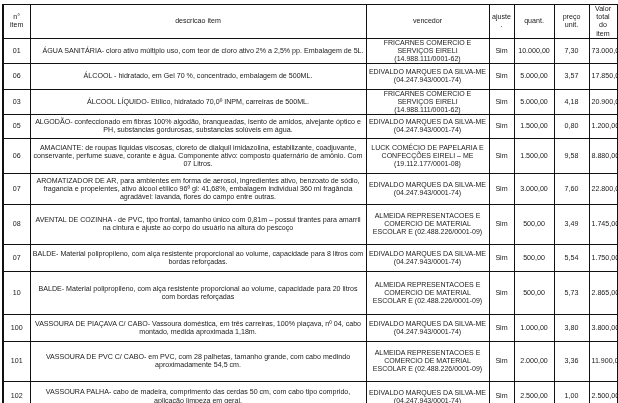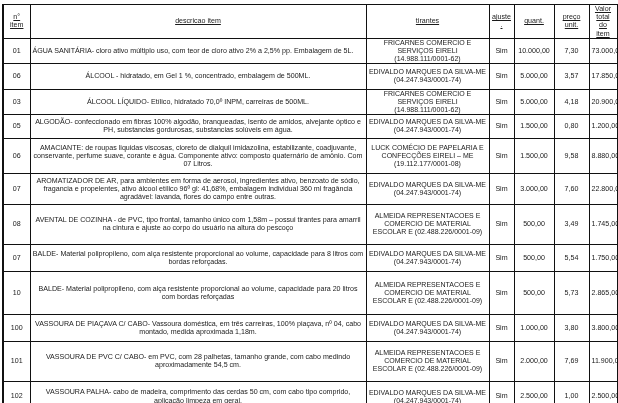--- a/index.html
+++ b/index.html
@@ -3,63 +3,63 @@
 <meta charset="utf-8">
 <style>
   html, body { margin: 0; padding: 0; background: #ffffff; }
   body { width: 618px; height: 403px; overflow: hidden; position: relative;
          font-family: "Liberation Sans", sans-serif; color: #1a1a1a; }
   table.bid { position: absolute; left: 2px; top: 4px; border-collapse: collapse;
               table-layout: fixed; width: 614px; font-size: 7.1px; line-height: 8.2px; }
   table.bid td, table.bid th { border: 1px solid #111; padding: 0 2px; text-align: center;
               vertical-align: middle; font-weight: normal; overflow: hidden; }
   table.bid { border-left: 2px solid #111; border-bottom: 2px solid #111; }
-  th { height: 17px; text-decoration: underline; }
+  th { height: 17px; }
   td.desc { text-align: center; }
-  td.desc.left { text-align: left; }
+  td.desc.left { text-align: right; }
   td.vend { font-size: 7px; line-height: 8px; }
   td.num { white-space: nowrap; }
 </style>
 </head>
 <body>
 
 <table class="bid">
   <colgroup>
     <col style="width:27px">
     <col style="width:336px">
     <col style="width:123px">
     <col style="width:25px">
     <col style="width:40px">
     <col style="width:35px">
     <col style="width:28px">
   </colgroup>
   <thead>
     <tr>
       <th>n° item</th>
       <th>descricao item</th>
-      <th>tirantes</th>
+      <th>vencedor</th>
       <th>ajuste .</th>
       <th>quant.</th>
       <th>preço unit.</th>
       <th>Valor total do item</th>
     </tr>
   </thead>
   <tbody>
     <tr style="height:25px">
       <td>01</td>
       <td class="desc left">ÁGUA SANITÁRIA- cloro ativo múltiplo uso, com teor de cloro ativo 2% a 2,5% pp. Embalagem de 5L.</td>
       <td class="vend">FRICARNES COMERCIO E SERVIÇOS EIRELI (14.988.111/0001-62)</td>
       <td>Sim</td>
       <td class="num">10.000,00</td>
       <td class="num">7,30</td>
       <td class="num">73.000,00</td>
     </tr>
     <tr style="height:26px">
       <td>06</td>
-      <td class="desc">ÁLCOOL - hidratado, em Gel 1 %, concentrado, embalagem de 500ML.</td>
+      <td class="desc">ÁLCOOL - hidratado, em Gel 70 %, concentrado, embalagem de 500ML.</td>
       <td class="vend">EDIVALDO MARQUES DA SILVA-ME (04.247.943/0001-74)</td>
       <td>Sim</td>
       <td class="num">5.000,00</td>
       <td class="num">3,57</td>
       <td class="num">17.850,00</td>
     </tr>
     <tr style="height:25px">
       <td>03</td>
       <td class="desc">ÁLCOOL LÍQUIDO- Etílico, hidratado 70,0º INPM, carreiras de 500ML.</td>
       <td class="vend">FRICARNES COMERCIO E SERVIÇOS EIRELI (14.988.111/0001-62)</td>
@@ -90,21 +90,21 @@
       <td>07</td>
       <td class="desc">AROMATIZADOR DE AR, para ambientes em forma de aerosol, ingredientes ativo, benzoato de sódio, fragancia e propelentes, ativo álcool etílico 96º gl: 41,68%, embalagem individual 360 ml fragância agradável: lavanda, flores do campo entre outras.</td>
       <td class="vend">EDIVALDO MARQUES DA SILVA-ME (04.247.943/0001-74)</td>
       <td>Sim</td>
       <td class="num">3.000,00</td>
       <td class="num">7,60</td>
       <td class="num">22.800,00</td>
     </tr>
     <tr style="height:40px">
       <td>08</td>
-      <td class="desc">AVENTAL DE COZINHA - de PVC, tipo frontal, tamanho único com 1,58m – possui tirantes para amarril na cintura e ajuste ao corpo do usuário na altura do pescoço</td>
+      <td class="desc">AVENTAL DE COZINHA - de PVC, tipo frontal, tamanho único com 0,81m – possui tirantes para amarril na cintura e ajuste ao corpo do usuário na altura do pescoço</td>
       <td class="vend">ALMEIDA REPRESENTACOES E COMERCIO DE MATERIAL ESCOLAR E (02.488.226/0001-09)</td>
       <td>Sim</td>
       <td class="num">500,00</td>
       <td class="num">3,49</td>
       <td class="num">1.745,00</td>
     </tr>
     <tr style="height:27px">
       <td>07</td>
       <td class="desc">BALDE- Material polipropileno, com alça resistente proporcional ao volume, capacidade para 8 litros com bordas reforçadas.</td>
       <td class="vend">EDIVALDO MARQUES DA SILVA-ME (04.247.943/0001-74)</td>
@@ -130,21 +130,21 @@
       <td class="num">1.000,00</td>
       <td class="num">3,80</td>
       <td class="num">3.800,00</td>
     </tr>
     <tr style="height:40px">
       <td>101</td>
       <td class="desc">VASSOURA DE PVC C/ CABO- em PVC, com 28 palhetas, tamanho grande, com cabo medindo aproximadamente 54,5 cm.</td>
       <td class="vend">ALMEIDA REPRESENTACOES E COMERCIO DE MATERIAL ESCOLAR E (02.488.226/0001-09)</td>
       <td>Sim</td>
       <td class="num">2.000,00</td>
-      <td class="num">7,69</td>
+      <td class="num">3,36</td>
       <td class="num">11.900,00</td>
     </tr>
     <tr style="height:31px">
       <td>102</td>
       <td class="desc">VASSOURA PALHA- cabo de madeira, comprimento das cerdas 50 cm, com cabo tipo comprido, aplicação limpeza em geral.</td>
       <td class="vend">EDIVALDO MARQUES DA SILVA-ME (04.247.943/0001-74)</td>
       <td>Sim</td>
       <td class="num">2.500,00</td>
       <td class="num">1,00</td>
       <td class="num">2.500,00</td>

